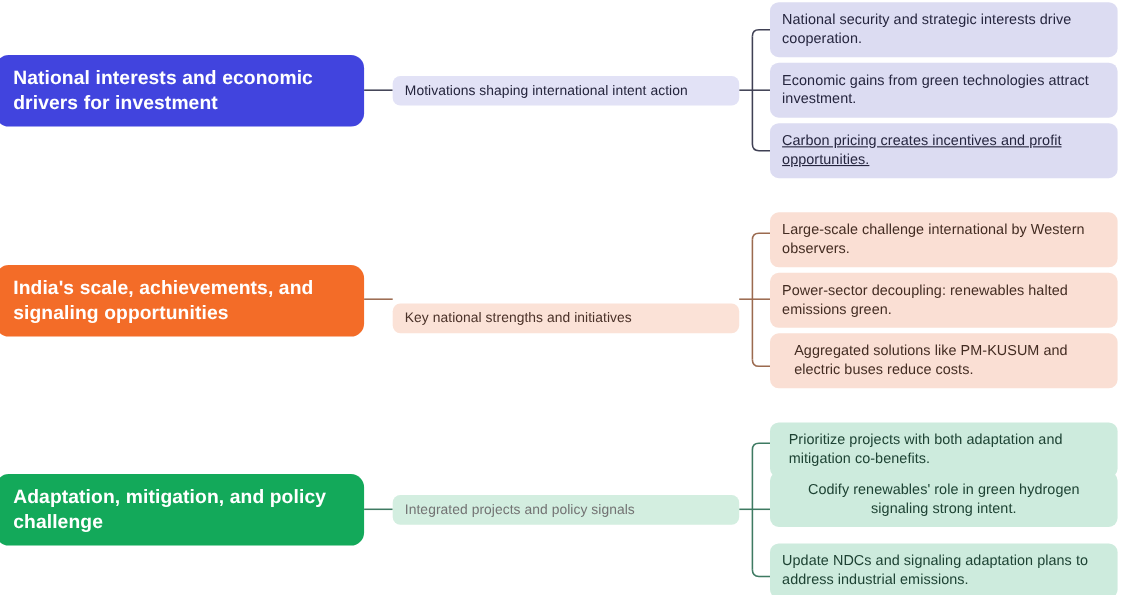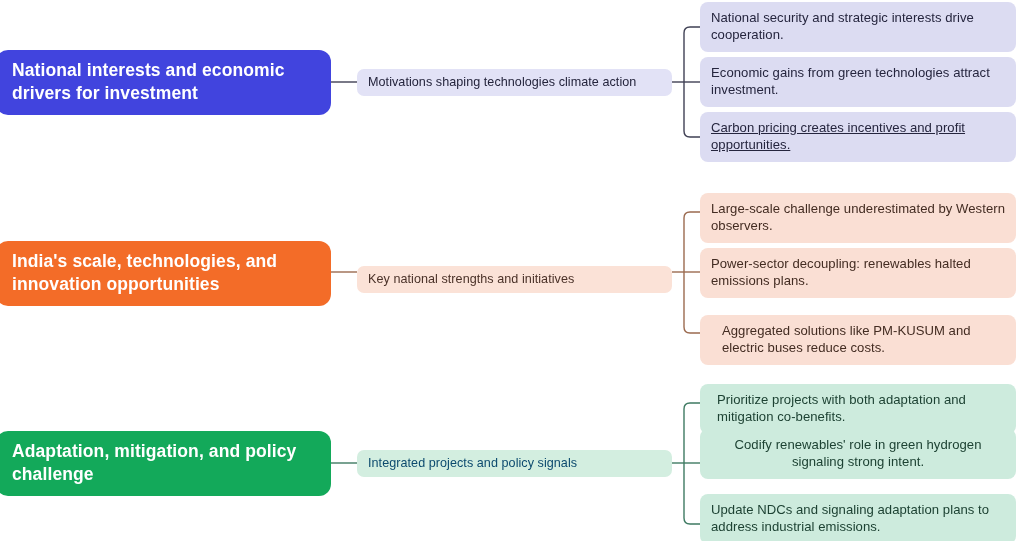--- a/index.html
+++ b/index.html
@@ -59,21 +59,21 @@
     box-sizing: border-box;
     padding: 0 11px;
     display: flex;
     align-items: center;
     font-size: 12.6px;
     line-height: 1.2;
     letter-spacing: 0.05px;
   }
   .mid-blue   { background: #E2E2F6; color: #24243c; }
   .mid-orange { background: #FBE2D7; color: #4a3128; }
-  .mid-green  { background: #D3EEE0; color: #0c4a6e; text-align: center; }
+  .mid-green  { background: #D3EEE0; color: #737373; text-align: center; }
 
   
   .leaf-node {
     position: absolute;
     left: 700px;
     width: 316px;
     height: 50px;
     border-radius: 8px;
     box-sizing: border-box;
     padding: 7px 11px 0 11px;
@@ -112,48 +112,48 @@
     <path d="M684 409 Q684 403 690 403 H700" stroke="#3e7a62" stroke-width="1.4" fill="none"></path>
     <path d="M684 463 H700" stroke="#3e7a62" stroke-width="1.4" fill="none"></path>
     <path d="M684 518 Q684 524 690 524 H700" stroke="#3e7a62" stroke-width="1.4" fill="none"></path>
   </svg>
 
   <div class="root-node root-blue" style="top:50px;height:65px;">
     <span class="root-label">National interests and economic drivers for investment</span>
   </div>
 
   <div class="mid-node mid-blue" style="top:69px;">
-    <span>Motivations shaping technologies climate action</span>
+    <span>Motivations shaping international intent action</span>
   </div>
 
   <div class="leaf-node leaf-blue" style="top:57px;">
     <span>Economic gains from green technologies attract investment.</span>
   </div>
   <div class="leaf-node leaf-blue" style="top:2px;">
     <span>National security and strategic interests drive cooperation.</span>
   </div>
   <div class="leaf-node leaf-blue" style="top:112px;text-decoration:underline;">
     <span>Carbon pricing creates incentives and profit opportunities.</span>
   </div>
 
   <div class="root-node root-orange" style="top:241px;height:65px;">
-    <span class="root-label">India's scale, technologies, and innovation opportunities</span>
+    <span class="root-label">India's scale, achievements, and signaling opportunities</span>
   </div>
 
-  <div class="mid-node mid-orange" style="top:266px;">
+  <div class="mid-node mid-orange" style="top:276px;">
     <span>Key national strengths and initiatives</span>
   </div>
 
   <div class="leaf-node leaf-orange" style="top:193px;">
-    <span>Large-scale challenge underestimated by Western observers.</span>
+    <span>Large-scale challenge international by Western observers.</span>
   </div>
   <div class="leaf-node leaf-orange" style="top:248px;">
-    <span>Power-sector decoupling: renewables halted emissions plans.</span>
+    <span>Power-sector decoupling: renewables halted emissions green.</span>
   </div>
-  <div class="leaf-node leaf-orange" style="top:315px;padding-left:22px;">
+  <div class="leaf-node leaf-orange" style="top:303px;padding-left:22px;">
     <span>Aggregated solutions like PM-KUSUM and electric buses reduce costs.</span>
   </div>
 
   <div class="root-node root-green" style="top:431px;height:65px;">
     <span class="root-label">Adaptation, mitigation, and policy challenge</span>
   </div>
 
   <div class="mid-node mid-green" style="top:450px;">
     <span>Integrated projects and policy signals</span>
   </div>

